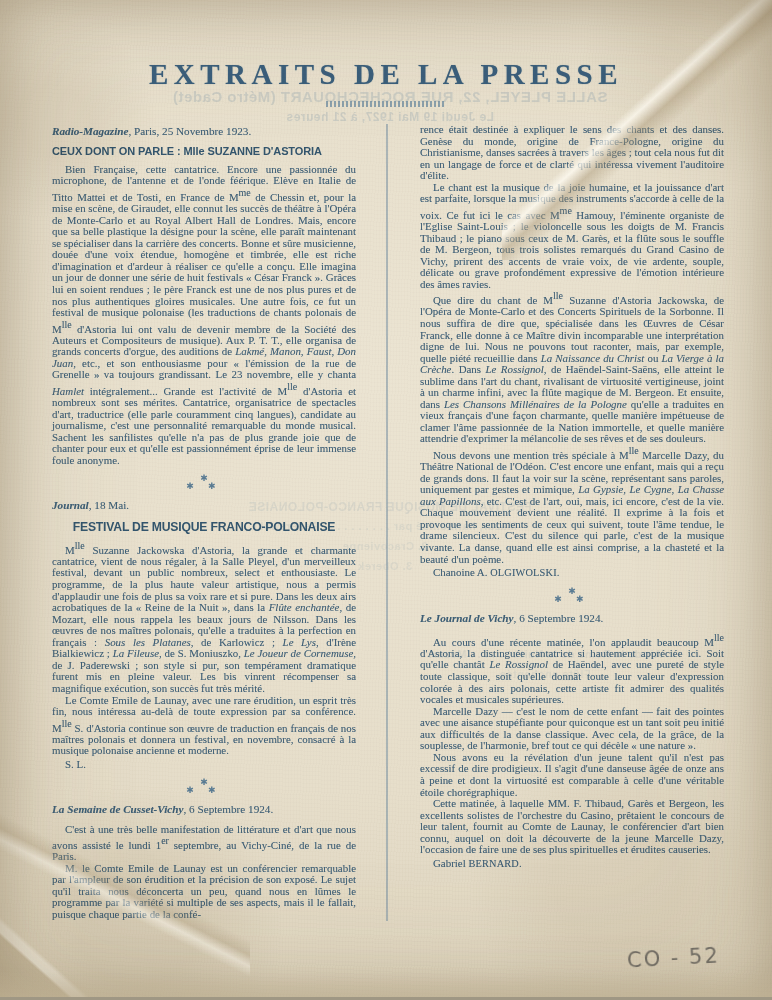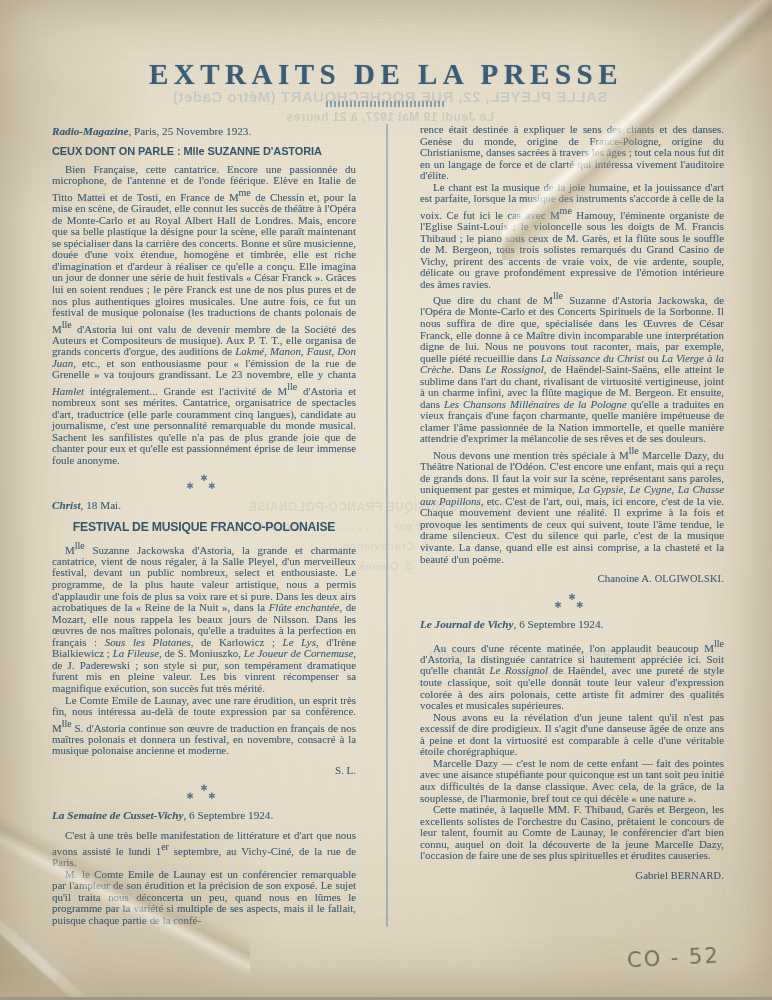--- a/index.html
+++ b/index.html
@@ -115,21 +115,21 @@
     line-height:11.55px;
     text-align:justify;
     text-indent:13px;
     hyphens:manual;
     text-shadow:0 0 .42px rgba(61,95,120,.33);
   }
   p.body.noind{text-indent:0;}
   p.body i{font-style:italic;}
   p.body .sup{font-size:10px;vertical-align:super;letter-spacing:0;}
   p.body .sc{font-variant:small-caps;font-size:10.3px;letter-spacing:.2px;}
-  .signature{display:block;text-align:right;margin-top:8px;}
+  .signature{display:block;margin-top:2px;}
   .stars{
     text-align:center;margin:9px 0 8px 0;line-height:7px;
     color:#5b7d96;font-size:9px;letter-spacing:6px;
   }
   .stars .top{display:block;letter-spacing:0;margin-bottom:1px;}
 
   
   .pencil{
     position:absolute;right:52px;bottom:30px;
     font-family:"DejaVu Sans",sans-serif;
@@ -154,40 +154,40 @@
 
   <div class="masthead">EXTRAITS DE LA PRESSE</div>
   <div class="rule-deco"></div>
 
   <div class="cols">
     <div class="col left" id="col-left">
         <div class="source"><i>Radio-Magazine</i><b>, Paris, 25 Novembre 1923.</b></div>
         <div class="headline">CEUX DONT ON PARLE : M<span class="sup">lle</span> SUZANNE D'ASTORIA</div>
         <p class="body">Bien Française, cette cantatrice. Encore une passionnée du microphone, de l'antenne et de l'onde féérique. Elève en Italie de Titto Mattei et de Tosti, en France de M<span class="sup">me</span> de Chessin et, pour la mise en scène, de Giraudet, elle connut les succès de théâtre à l'Opéra de Monte-Carlo et au Royal Albert Hall de Londres. Mais, encore que sa belle plastique la désigne pour la scène, elle paraît maintenant se spécialiser dans la carrière des concerts. Bonne et sûre musicienne, douée d'une voix étendue, homogène et timbrée, elle est riche d'imagination et d'ardeur à réaliser ce qu'elle a conçu. Elle imagina un jour de donner une série de huit festivals « César Franck ». Grâces lui en soient rendues ; le père Franck est une de nos plus pures et de nos plus authentiques gloires musicales. Une autre fois, ce fut un festival de musique polonaise (les traductions de chants polonais de M<span class="sup">lle</span> d'Astoria lui ont valu de devenir membre de la Société des Auteurs et Compositeurs de musique). Aux P. T. T., elle organisa de grands concerts d'orgue, des auditions de <i>Lakmé</i>, <i>Manon</i>, <i>Faust</i>, <i>Don Juan</i>, etc., et son enthousiasme pour « l'émission de la rue de Grenelle » va toujours grandissant. Le 23 novembre, elle y chanta <i>Hamlet</i> intégralement... Grande est l'activité de M<span class="sup">lle</span> d'Astoria et nombreux sont ses mérites. Cantatrice, organisatrice de spectacles d'art, traductrice (elle parle couramment cinq langues), candidate au journalisme, c'est une personnalité remarquable du monde musical. Sachent les sanfilistes qu'elle n'a pas de plus grande joie que de chanter pour eux et qu'elle est passionnément éprise de leur immense foule anonyme.</p>
         <div class="stars"><span class="top">✱</span>✱&nbsp;✱</div>
-        <div class="source"><i>Christ</i><b>, 18 Mai.</b></div>
+        <div class="source"><i>Journal</i><b>, 18 Mai.</b></div>
         <div class="headline center">FESTIVAL DE MUSIQUE FRANCO-POLONAISE</div>
         <p class="body">M<span class="sup">lle</span> Suzanne Jackowska d'Astoria, la grande et charmante cantatrice, vient de nous régaler, à la Salle Pleyel, d'un merveilleux festival, devant un public nombreux, select et enthousiaste. Le programme, de la plus haute valeur artistique, nous a permis d'applaudir une fois de plus sa voix rare et si pure. Dans les deux airs acrobatiques de la « Reine de la Nuit », dans la <i>Flûte enchantée</i>, de Mozart, elle nous rappela les beaux jours de Nilsson. Dans les œuvres de nos maîtres polonais, qu'elle a traduites à la perfection en français : <i>Sous les Platanes</i>, de Karlowicz ; <i>Le Lys</i>, d'Irène Bialkiewicz ; <i>La Fileuse</i>, de S. Moniuszko, <i>Le Joueur de Cornemuse</i>, de J. Paderewski ; son style si pur, son tempérament dramatique furent mis en pleine valeur. Les bis vinrent récompenser sa magnifique exécution, son succès fut très mérité.</p>
         <p class="body">Le Comte Emile de Launay, avec une rare érudition, un esprit très fin, nous intéressa au-delà de toute expression par sa conférence. M<span class="sup">lle</span> S. d'Astoria continue son œuvre de traduction en français de nos maîtres polonais et donnera un festival, en novembre, consacré à la musique polonaise ancienne et moderne.<span class="signature">S. L.</span></p>
         <div class="stars"><span class="top">✱</span>✱&nbsp;✱</div>
         <div class="source"><i>La Semaine de Cusset-Vichy</i><b>, 6 Septembre 1924.</b></div>
         <p class="body">C'est à une très belle manifestation de littérature et d'art que nous avons assisté le lundi 1<span class="sup">er</span> septembre, au Vichy-Ciné, de la rue de Paris.</p>
         <p class="body">M. le Comte Emile de Launay est un conférencier remarquable par l'ampleur de son érudition et la précision de son exposé. Le sujet qu'il traita nous déconcerta un peu, quand nous en lûmes le programme par la variété si multiple de ses aspects, mais il le fallait, puisque chaque partie de la confé-</p>
       </div>
     <div class="divider"></div>
     <div class="col right" id="col-right">
         <p class="body noind">rence était destinée à expliquer le sens des chants et des danses. Genèse du monde, origine de France-Pologne, origine du Christianisme, danses sacrées à travers les âges ; tout cela nous fut dit en un langage de force et de clarté qui intéressa vivement l'auditoire d'élite.</p>
         <p class="body">Le chant est la musique de la joie humaine, et la jouissance d'art est parfaite, lorsque la musique des instruments s'accorde à celle de la voix. Ce fut ici le cas avec M<span class="sup">me</span> Hamouy, l'éminente organiste de l'Eglise Saint-Louis ; le violoncelle sous les doigts de M. Francis Thibaud ; le piano sous ceux de M. Garès, et la flûte sous le souffle de M. Bergeon, tous trois solistes remarqués du Grand Casino de Vichy, prirent des accents de vraie voix, de vie ardente, souple, délicate ou grave profondément expressive de l'émotion intérieure des âmes ravies.</p>
         <p class="body">Que dire du chant de M<span class="sup">lle</span> Suzanne d'Astoria Jackowska, de l'Opéra de Monte-Carlo et des Concerts Spirituels de la Sorbonne. Il nous suffira de dire que, spécialisée dans les Œuvres de César Franck, elle donne à ce Maître divin incomparable une interprétation digne de lui. Nous ne pouvons tout raconter, mais, par exemple, quelle piété recueillie dans <i>La Naissance du Christ</i> ou <i>La Vierge à la Crèche</i>. Dans <i>Le Rossignol</i>, de Haëndel-Saint-Saëns, elle atteint le sublime dans l'art du chant, rivalisant de virtuosité vertigineuse, joint à un charme infini, avec la flûte magique de M. Bergeon. Et ensuite, dans <i>Les Chansons Millénaires de la Pologne</i> qu'elle a traduites en vieux français d'une façon charmante, quelle manière impétueuse de clamer l'âme passionnée de la Nation immortelle, et quelle manière attendrie d'exprimer la mélancolie de ses rêves et de ses douleurs.</p>
         <p class="body">Nous devons une mention très spéciale à M<span class="sup">lle</span> Marcelle Dazy, du Théâtre National de l'Odéon. C'est encore une enfant, mais qui a reçu de grands dons. Il faut la voir sur la scène, représentant sans paroles, uniquement par gestes et mimique, <i>La Gypsie</i>, <i>Le Cygne</i>, <i>La Chasse aux Papillons</i>, etc. C'est de l'art, oui, mais, ici encore, c'est de la vie. Chaque mouvement devient une réalité. Il exprime à la fois et provoque les sentiments de ceux qui suivent, toute l'âme tendue, le drame silencieux. C'est du silence qui parle, c'est de la musique vivante. La danse, quand elle est ainsi comprise, a la chasteté et la beauté d'un poème.<span class="signature">Chanoine A. <span class="sc">OLGIWOLSKI</span>.</span></p>
         <div class="stars"><span class="top">✱</span>✱&nbsp;✱</div>
         <div class="source"><i>Le Journal de Vichy</i><b>, 6 Septembre 1924.</b></div>
         <p class="body">Au cours d'une récente matinée, l'on applaudit beaucoup M<span class="sup">lle</span> d'Astoria, la distinguée cantatrice si hautement appréciée ici. Soit qu'elle chantât <i>Le Rossignol</i> de Haëndel, avec une pureté de style toute classique, soit qu'elle donnât toute leur valeur d'expression colorée à des airs polonais, cette artiste fit admirer des qualités vocales et musicales supérieures.</p>
+        <p class="body">Marcelle Dazy — c'est le nom de cette enfant — fait des pointes avec une aisance stupéfiante pour quiconque est un tant soit peu initié aux difficultés de la danse classique. Avec cela, de la grâce, de la souplesse, de l'harmonie, bref tout ce qui décèle « une nature ».</p>
         <p class="body">Nous avons eu la révélation d'un jeune talent qu'il n'est pas excessif de dire prodigieux. Il s'agit d'une danseuse âgée de onze ans à peine et dont la virtuosité est comparable à celle d'une véritable étoile chorégraphique.</p>
-        <p class="body">Marcelle Dazy — c'est le nom de cette enfant — fait des pointes avec une aisance stupéfiante pour quiconque est un tant soit peu initié aux difficultés de la danse classique. Avec cela, de la grâce, de la souplesse, de l'harmonie, bref tout ce qui décèle « une nature ».</p>
         <p class="body">Cette matinée, à laquelle MM. F. Thibaud, Garès et Bergeon, les excellents solistes de l'orchestre du Casino, prêtaient le concours de leur talent, fournit au Comte de Launay, le conférencier d'art bien connu, auquel on doit la découverte de la jeune Marcelle Dazy, l'occasion de faire une de ses plus spirituelles et érudites causeries.<span class="signature">Gabriel <span class="sc">BERNARD</span>.</span></p>
       </div>
   </div>
 
   <div class="pencil">CO - 52</div>
 
   <div class="grain"></div>
   <div class="crease"></div>
   <div class="crease2"></div>
   <div class="corner-fold"></div>

